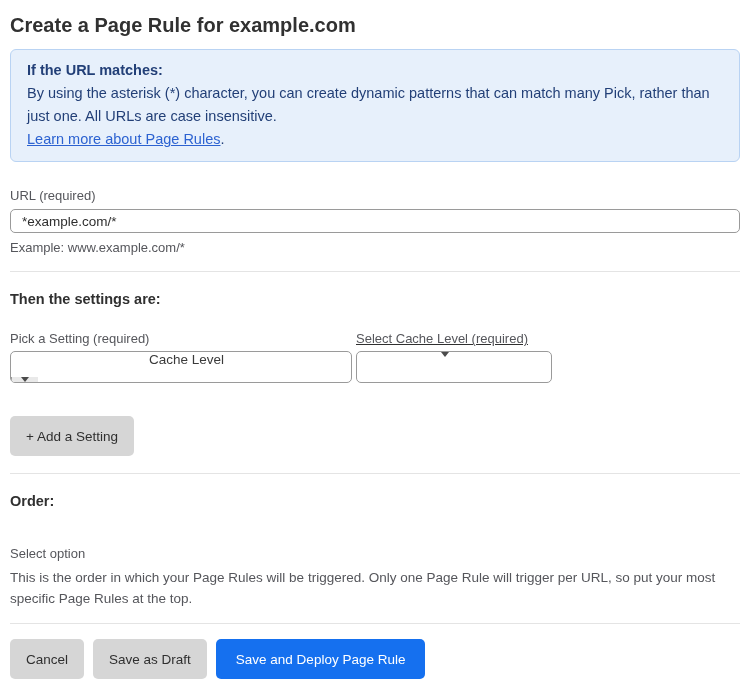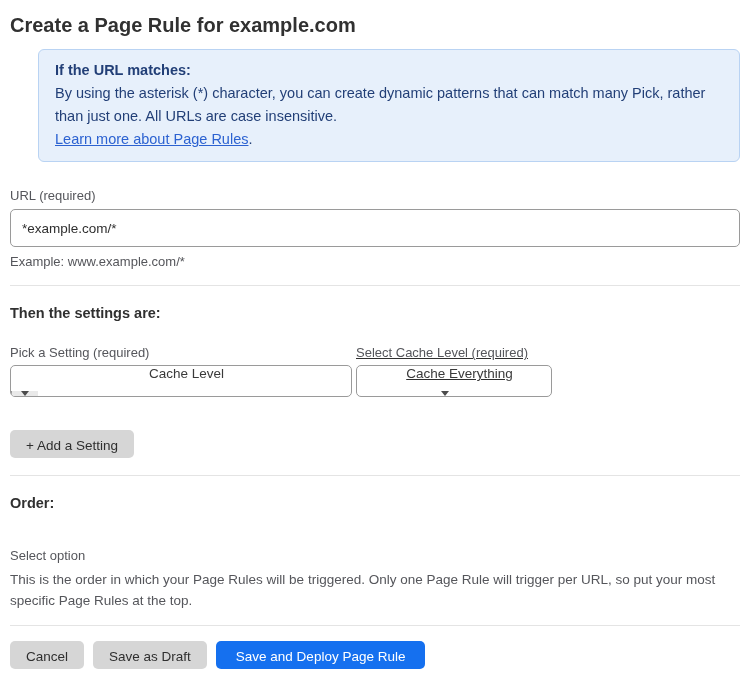--- a/index.html
+++ b/index.html
@@ -24,38 +24,37 @@
   }
   .info-box {
     margin-top: 12px;
     background: #e7f0fb;
     border: 1px solid #b9d3f3;
     border-radius: 6px;
     padding: 9px 16px 10px 16px;
     font-size: 14.5px;
     line-height: 23px;
     color: #223f77;
-    margin-left: 28px;
   }
   .info-heading { font-weight: bold; }
   .info-link {
     color: #2c62d1;
     text-decoration: underline;
     cursor: pointer;
   }
   .field-label {
     font-size: 13px;
     color: #55565b;
     line-height: 15px;
   }
   .url-section { margin-top: 26px; }
   .text-input {
     margin-top: 6px;
     width: 730px;
-    height: 38px;
+    height: 24px;
     border: 1px solid #9a9a9a;
     border-radius: 5px;
     padding: 0 11px;
     font-size: 13.5px;
     font-family: "Liberation Sans", sans-serif;
     color: #2f2f2f;
     background: #ffffff;
     outline: none;
     display: block;
   }
@@ -131,21 +130,21 @@
     padding-right: 13px;
     display: flex;
     align-items: center;
   }
   .btn {
     display: inline-block;
     border: none;
     border-radius: 5px;
     font-family: "Liberation Sans", sans-serif;
     font-size: 13.5px;
-    height: 28px;
+    height: 40px;
     padding: 0 16px;
     cursor: pointer;
     line-height: 31px;
   }
   .btn-gray {
     background: #d6d6d6;
     color: #2f2f2f;
   }
   .btn-primary {
     background: #1570ef;
@@ -198,21 +197,20 @@
       <div class="dropdown">
         <span class="dropdown-value">Cache Level</span>
         <span class="dropdown-arrow-segment">
           <span class="caret"></span>
         </span>
       </div>
     </div>
     <div class="settings-col-2">
       <div class="field-label">Select Cache Level (required)</div>
       <div class="dropdown">
-        <span class="dropdown-value">Cache Everything</span>
         <span class="dropdown-arrow-inline">
           <span class="caret"></span>
         </span>
       </div>
     </div>
   </div>
 
   <button class="btn btn-gray add-setting-btn">+ Add a Setting</button>
 
   <hr class="divider divider-2">

